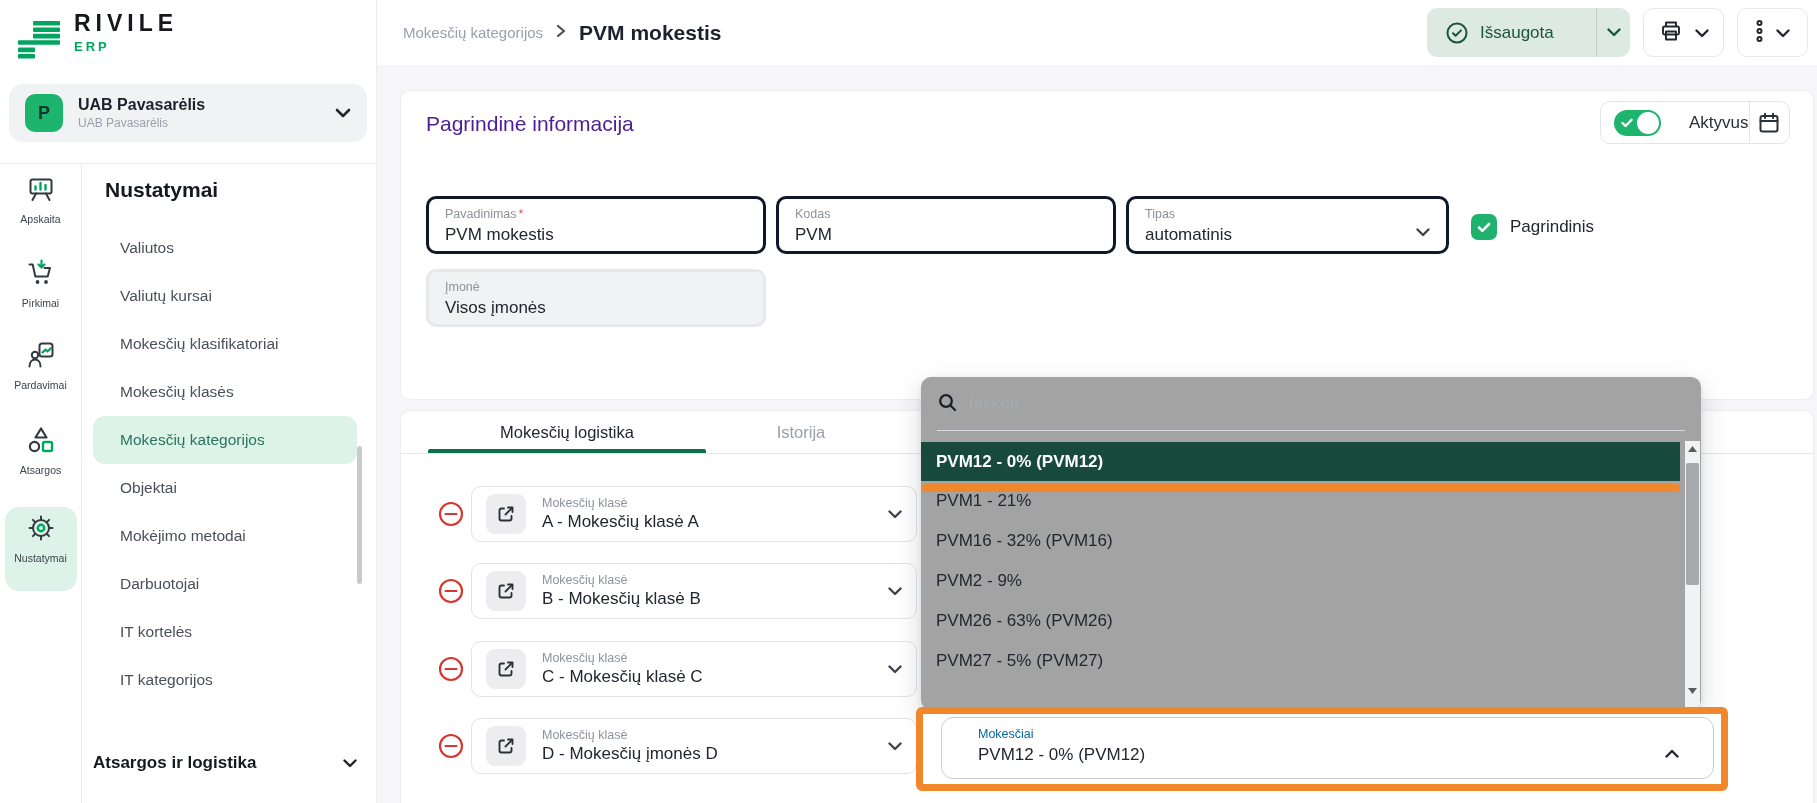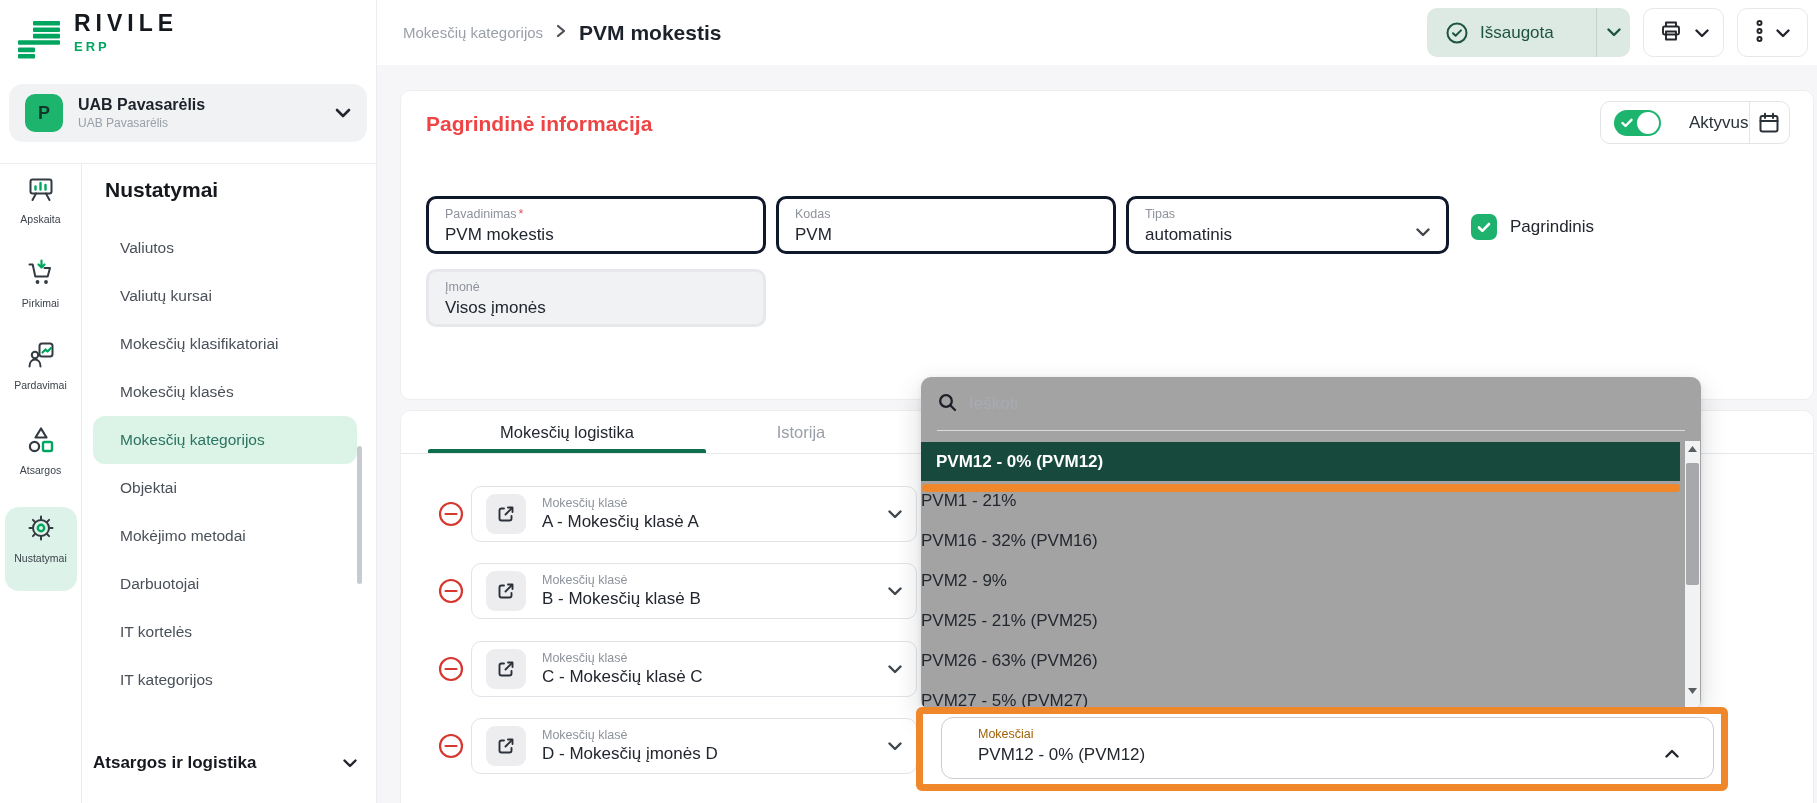--- a/index.html
+++ b/index.html
@@ -45,21 +45,21 @@
   .saved-btn .lbl{font-size:17px;margin-left:11px;}
   .saved-btn .icon{margin-left:18px;display:flex;}
   .saved-divider{width:1px;height:49px;background:#c3d4cb;margin-left:auto;}
   .saved-chev{width:33px;display:flex;justify-content:center;}
   .icon-btn{position:absolute;top:8px;height:49px;background:#fff;border:1px solid #e7e8ec;border-radius:10px;display:flex;align-items:center;justify-content:center;gap:12px;box-sizing:border-box;cursor:pointer;}
   .print-btn{left:1643px;width:81px;}
   .more-btn{left:1737px;width:71px;}
 
   
   .card1{position:absolute;left:400px;top:90px;width:1414px;height:310px;background:#fff;border:1px solid #eeeef1;border-radius:10px;box-sizing:border-box;}
-  .c1-title{position:absolute;left:25px;top:21px;font-size:21px;font-weight:700;color:#ef4444;}
+  .c1-title{position:absolute;left:25px;top:21px;font-size:21px;font-weight:400;color:#4c1d95;}
   .active-pill{position:absolute;right:23px;top:10px;width:190px;height:43px;border:1px solid #e3e4e8;border-radius:10px;background:#fff;display:flex;align-items:center;box-sizing:border-box;}
   .toggle{width:47px;height:26px;border-radius:13px;background:#1db46e;position:relative;margin-left:13px;cursor:pointer;flex:none;}
   .toggle .knob{position:absolute;right:2px;top:2px;width:22px;height:22px;border-radius:50%;background:#fff;}
   .toggle svg{position:absolute;left:7px;top:8px;}
   .active-pill .lbl{font-size:17px;color:#2b3138;margin-left:28px;}
   .pill-divider{width:1px;height:42px;background:#e3e4e8;margin-left:auto;}
   .cal-btn{width:44px;display:flex;justify-content:center;cursor:pointer;}
 
   .fld{position:absolute;background:#fff;border:3px solid #0f172a;border-radius:10px;box-sizing:border-box;padding:8px 16px 0;cursor:text;}
   .fld .lbl{font-size:12.5px;color:#8d929b;}
@@ -93,31 +93,31 @@
   .tmeta .val{font-size:17px;color:#22262e;margin-top:2px;white-space:nowrap;}
   .tcard .chev{margin-left:auto;}
 
   
   .dropdown{position:absolute;left:921px;top:377px;width:780px;height:333px;background:#a3a3a3;border-radius:10px;box-shadow:0 10px 28px rgba(20,24,31,.16),0 2px 6px rgba(20,24,31,.08);overflow:hidden;z-index:5;}
   .search-row{margin:0 16px;height:53px;border-bottom:1px solid #d9dbe0;display:flex;align-items:center;}
   .search-row input{border:none;outline:none;font-size:17px;margin-left:10px;flex:1;color:#23272f;font-family:"Liberation Sans",sans-serif;background:transparent;}
   .search-row input::placeholder{color:#a7abb2;}
   .opts{position:relative;margin-top:11px;margin-right:21px;}
   .opt-selected{height:39px;background:#17493c;color:#fff;font-weight:700;font-size:17px;display:flex;align-items:center;padding-left:15px;cursor:pointer;}
-  .opt{height:40px;display:flex;align-items:center;font-size:17px;color:#23272f;cursor:pointer;}
+  .opt{height:40px;display:flex;align-items:center;padding-left:15px;font-size:17px;color:#23272f;cursor:pointer;}
   .orange-bar{position:absolute;left:1px;top:42px;width:758px;height:8px;background:#f0872a;border-radius:4px;z-index:2;pointer-events:none;}
   .dd-scroll{position:absolute;left:764px;top:64px;width:15px;height:269px;background:#f1f2f3;}
   .dd-thumb{position:absolute;left:1px;top:22px;width:13px;height:122px;background:#a6a8ab;border-radius:2px;cursor:pointer;}
   .dd-arrow{position:absolute;left:0;width:15px;display:flex;justify-content:center;cursor:pointer;}
   .dd-arrow.up{top:5px;} .dd-arrow.down{bottom:16px;}
 
   
   .orange-box{position:absolute;left:916px;top:707px;width:812px;height:84px;border:7px solid #f0872a;border-radius:6px;background:#fff;box-sizing:border-box;z-index:6;}
   .mok-field{position:absolute;left:18px;top:3px;width:773px;height:62px;border:1.5px solid #c9ccd3;border-radius:12px;background:#fff;box-sizing:border-box;padding:9px 0 0 36px;cursor:pointer;}
-  .mok-field .lbl{font-size:12.5px;color:#a16207;}
+  .mok-field .lbl{font-size:12.5px;color:#0369a1;}
   .mok-field .val{font-size:17px;color:#22262e;margin-top:4px;}
   .mok-field .chev{position:absolute;right:34px;top:26px;}
 </style>
 </head>
 <body>
 
 <div class="stage">
 
   <div class="left-panel"></div>
 
@@ -474,21 +474,20 @@
           </svg>
       </span>
       <input class="search" value="" placeholder="Ieškoti" style="">
     </div>
     <div class="opts">
       <div class="opt-selected">PVM12 - 0% (PVM12)</div>
       <div class="orange-bar"></div>
       <div class="opt">PVM1 - 21%</div>
       <div class="opt">PVM16 - 32% (PVM16)</div>
       <div class="opt">PVM2 - 9%</div>
-      <div class="opt">PVM25 - 21% (PVM25)</div>
       <div class="opt">PVM26 - 63% (PVM26)</div>
       <div class="opt">PVM27 - 5% (PVM27)</div>
     </div>
     <div class="dd-scroll">
       <span class="dd-arrow up">
         <svg width="9" height="6" viewBox="0 0 9 6">
             <path d="M4.5 0 L9 6 H0 Z" fill="#595c60"></path>
           </svg>
       </span>
       <span class="dd-thumb"></span>

